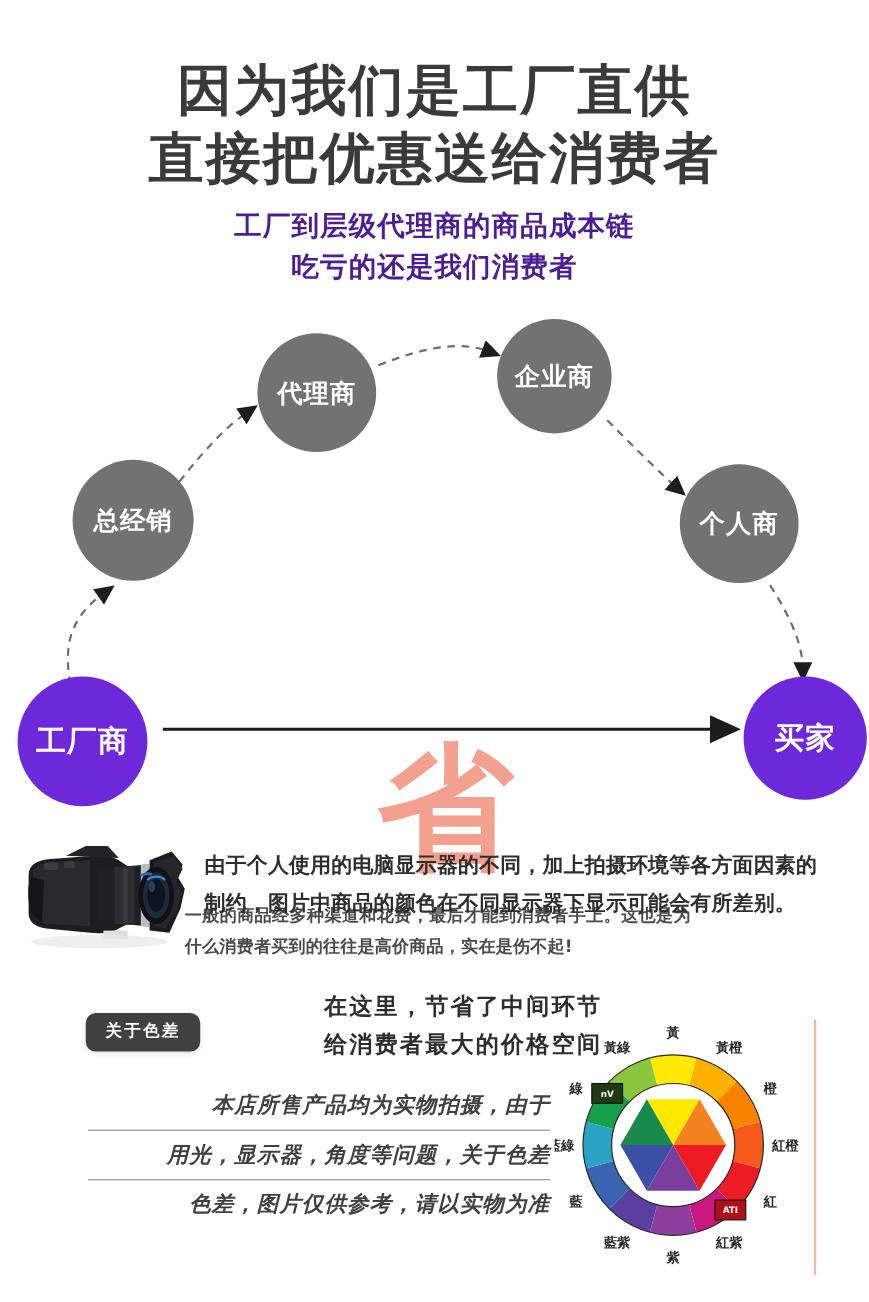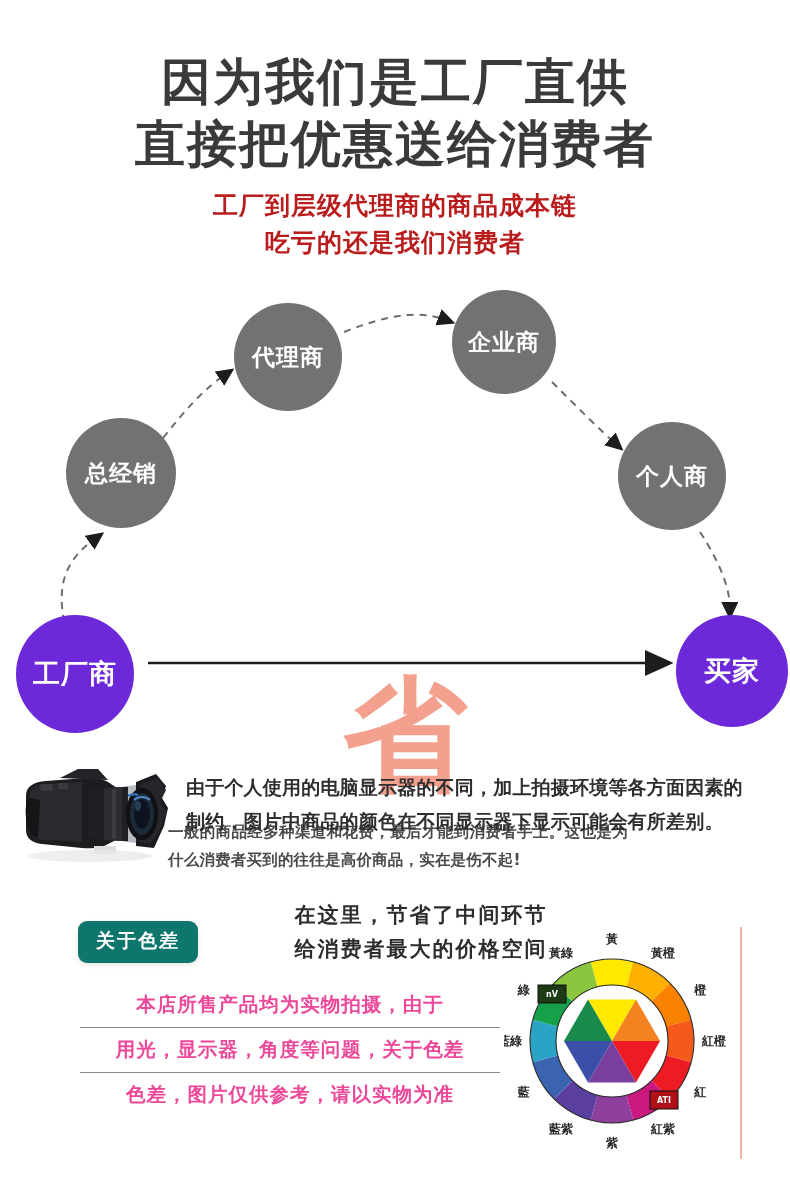--- a/index.html
+++ b/index.html
@@ -31,21 +31,21 @@
     letter-spacing: 2px;
     line-height: 62px;
     white-space: nowrap;
   }
   .subline-wrap {
     margin-top: 12px;
   }
   .subline {
     font-size: 25px;
     font-weight: bold;
-    color: #b91c1c;
+    color: #4c1d95;
     letter-spacing: 1px;
     line-height: 37px;
     white-space: nowrap;
   }
 
   
   .diagram {
     position: absolute;
     top: 270px;
     left: 0;
@@ -161,43 +161,44 @@
     top: 905px;
     left: 0;
     width: 790px;
     height: 279px;
   }
   .cd-badge {
     position: absolute;
     left: 78px;
     top: 16px;
     padding: 7px 18px 9px 18px;
-    background: #0f766e;
+    background: #404040;
     border-radius: 9px;
     color: #ffffff;
-    font-size: 19px;
+    font-size: 15px;
     font-weight: bold;
     letter-spacing: 2px;
     box-shadow: 0 2px 5px rgba(0,0,0,0.10);
   }
   .cd-lines {
     position: absolute;
     left: 80px;
     top: 78px;
     width: 420px;
   }
   .cd-line {
     font-size: 19.5px;
     font-weight: bold;
-    color: #ec4899;
+    color: #404040;
     letter-spacing: 1px;
     line-height: 44px;
-    text-align: center;
+    text-align: right;
     border-bottom: 1px solid #8a8a8a;
     white-space: nowrap;
+    font-style: italic;
   }
   .cd-line.last { border-bottom: none; }
 
   .pink-rule {
     position: absolute;
     left: 740px;
     top: 22px;
     width: 2px;
     height: 232px;
     background: #f7b3a4;

